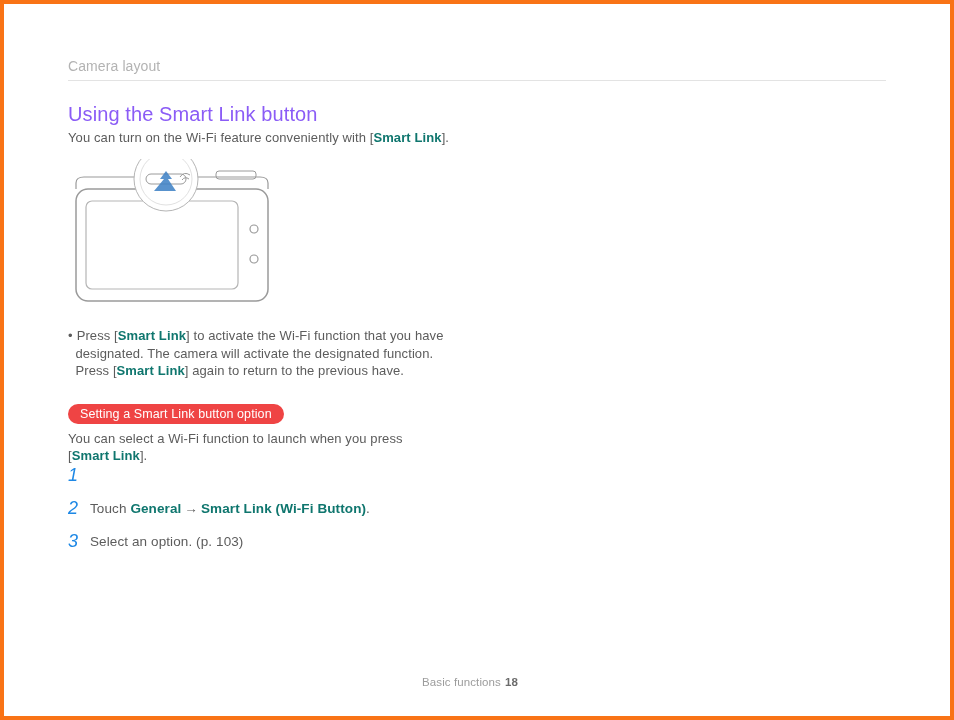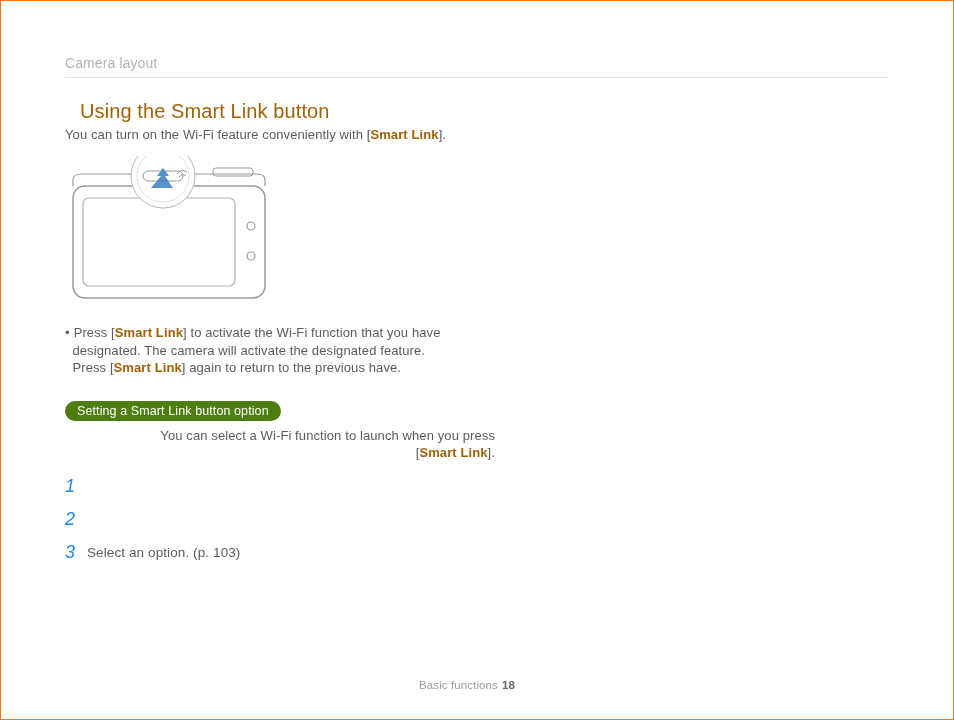--- a/index.html
+++ b/index.html
@@ -12,67 +12,65 @@
     color: #5c5c5c;
     font-weight: 300;
     letter-spacing: 0.1px;
   }
   .page {
     position: relative;
     width: 954px;
     height: 720px;
     box-sizing: border-box;
     padding: 54px 64px 40px 64px;
-    border: 1px solid #f97316;
+    border: 4px solid #f97316;
   }
   .header-section {
     color: #b3b3b3;
     font-size: 14px;
     font-weight: 300;
     padding-bottom: 6px;
     border-bottom: 1px solid #e3e3e3;
     margin-bottom: 22px;
   }
   .title {
-    color: #a16207;
+    color: #8b5cf6;
     font-size: 20px;
     font-weight: 400;
-    margin: 0 0 4px 15px;
+    margin: 0 0 4px 0;
   }
   .intro {
     font-size: 13px;
     color: #5c5c5c;
     margin-bottom: 14px;
   }
-  .bold { font-weight: 600; color: #a16207; }
+  .bold { font-weight: 600; color: #0f766e; }
   .illustration {
     margin: 6px 0 14px 0;
   }
   .bullet-block {
     font-size: 13px;
     line-height: 1.35;
     margin-bottom: 24px;
     width: 430px;
   }
   .bullet-block .dot { padding-right: 4px; }
   .pill {
     display: inline-block;
-    background: #4d7c0f;
+    background: #ef4444;
     color: #fff;
     font-size: 12.5px;
     padding: 3px 12px 3px 12px;
     border-radius: 12px;
     margin-bottom: 6px;
   }
   .sub-text {
     font-size: 13px;
     line-height: 1.35;
     width: 430px;
-    margin-bottom: 14px;
-    text-align: right;
   }
   .steps { width: 430px; }
   .step {
     display: flex;
     align-items: center;
     font-size: 13.5px;
     margin-bottom: 12px;
     color: #5c5c5c;
   }
   .step-num {
@@ -132,39 +130,42 @@
 
       <path d="M112 18 Q116 12 122 16" fill="none" stroke="#9a9a9a" stroke-width="1"></path>
       <path d="M114 21 Q117 17 121 20" fill="none" stroke="#9a9a9a" stroke-width="1"></path>
 
       <path d="M86 32 L96 20 L92 20 L98 12 L104 20 L100 20 L108 32 Z" fill="#3b7fc4" opacity="0.85"></path>
     </svg>
   </div>
 
   <div class="bullet-block">
     <span class="dot">•</span><span>Press [</span><span class="bold">Smart Link</span><span>] to activate the Wi-Fi function that you have</span><br>
-    &nbsp;&nbsp;<span>designated. The camera will activate the designated feature.</span><br>
+    &nbsp;&nbsp;<span>designated. The camera will activate the designated function.</span><br>
     &nbsp;&nbsp;<span>Press [</span><span class="bold">Smart Link</span><span>] again to return to the previous have.</span>
   </div>
 
   <div class="pill">Setting a Smart Link button option</div>
 
   <div class="sub-text">
     <span>You can select a Wi-Fi function to launch when you press</span><br>
     <span>[</span><span class="bold">Smart Link</span><span>].</span>
   </div>
 
   <div class="steps">
 
     <div class="step">
       <span class="step-num">1</span>
     </div>
 
     <div class="step">
       <span class="step-num">2</span>
+      <span>
+        <span>Touch </span><span class="bold">General</span><span class="arrow">→</span><span class="bold">Smart Link (Wi-Fi Button)</span><span>.</span>
+      </span>
     </div>
 
     <div class="step">
       <span class="step-num">3</span>
       <span>Select an option. (p. 103)</span>
     </div>
 
   </div>
 
   <div class="footer">

